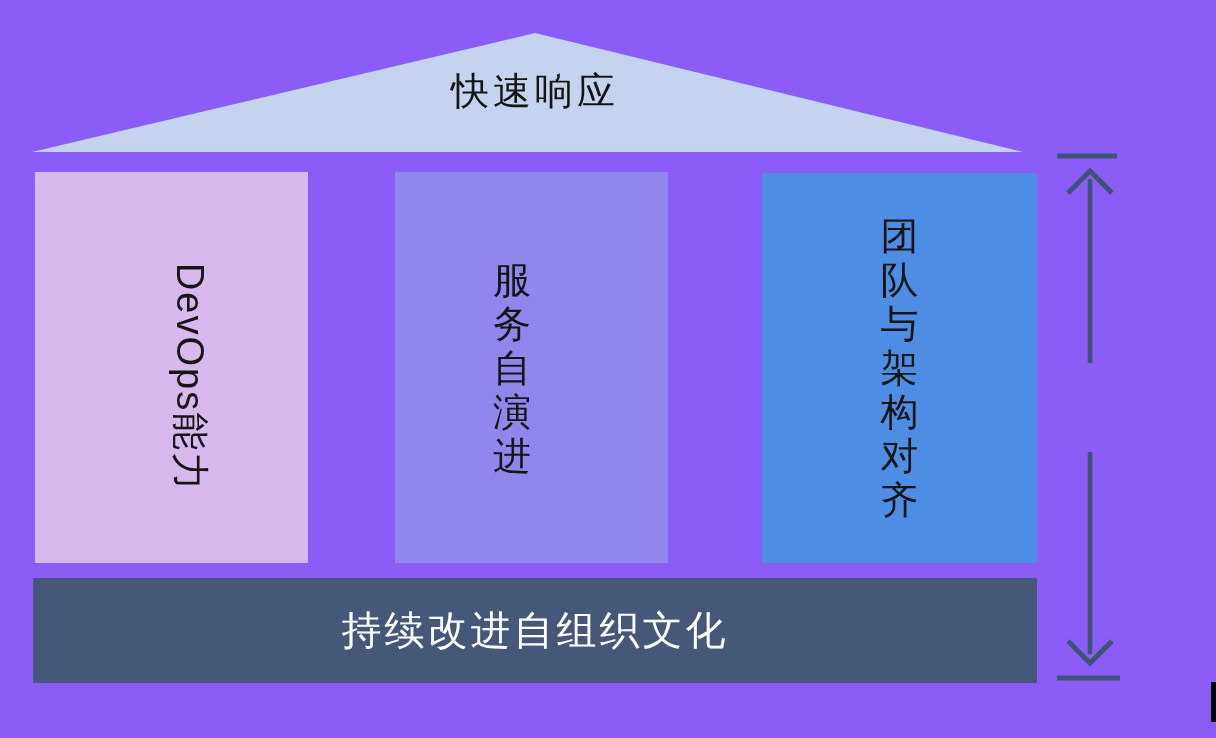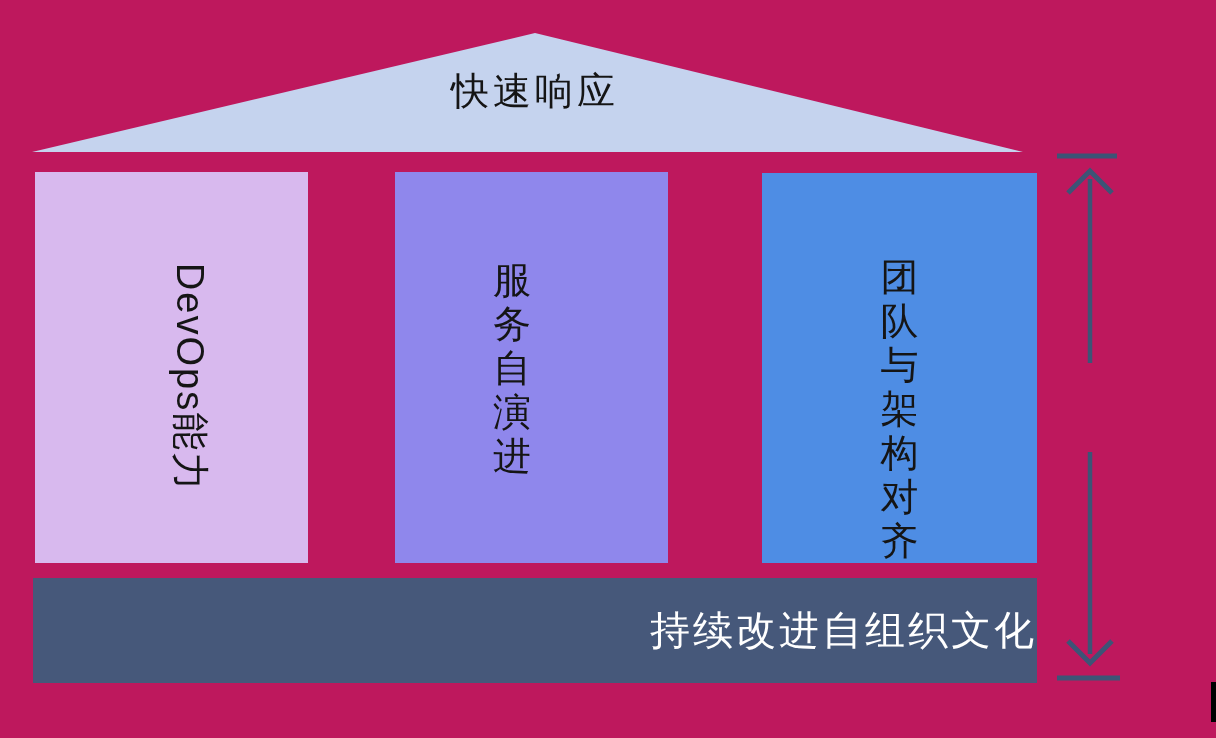--- a/index.html
+++ b/index.html
@@ -1,62 +1,62 @@
 <!DOCTYPE html>
 <html><head>
 <meta charset="utf-8">
 <style>
   html, body { margin: 0; padding: 0; background: #ffffff; }
   #canvas {
     position: relative;
     width: 1216px;
     height: 738px;
-    background: #be185d;
+    background: #8b5cf6;
     overflow: hidden;
     font-family: "Liberation Sans", sans-serif;
     color: #141414;
   }
   #shapes { position: absolute; left: 0; top: 0; width: 1216px; height: 738px; }
 
   .overlay { position: absolute; display: flex; align-items: center; justify-content: center; }
 
   .roof-label {
     position: absolute;
     left: 385px; top: 66px; width: 300px;
     text-align: center;
     font-size: 38px;
     letter-spacing: 4px;
     color: #151515;
     white-space: nowrap;
   }
 
   .pillar1-box { left: 35px;  top: 172px; width: 273px; height: 391px; }
   .pillar2-box { left: 395px; top: 172px; width: 234px; height: 391px; align-items: center; }
-  .pillar3-box { left: 762px; top: 173px; width: 275px; height: 390px; align-items: flex-end; }
+  .pillar3-box { left: 762px; top: 173px; width: 275px; height: 390px; }
 
   .rotated-label {
     position: relative;
     left: 18px; top: 10px;
     white-space: nowrap;
     font-size: 38px;
     letter-spacing: 2px;
     color: #151515;
     transform: rotate(90deg);
   }
 
   .stacked-label {
     width: 44px;
     font-size: 38px;
     line-height: 44px;
     text-align: center;
     word-break: break-all;
     color: #151515;
   }
 
-  .base-box { left: 33px; top: 578px; width: 1004px; height: 105px; justify-content: flex-end; }
+  .base-box { left: 33px; top: 578px; width: 1004px; height: 105px; }
   .base-label {
     font-size: 40px;
     letter-spacing: 3px;
     color: #ffffff;
     white-space: nowrap;
   }
 
   .measure-label {
     position: absolute;
     left: 1046px; top: 384px; width: 150px;

